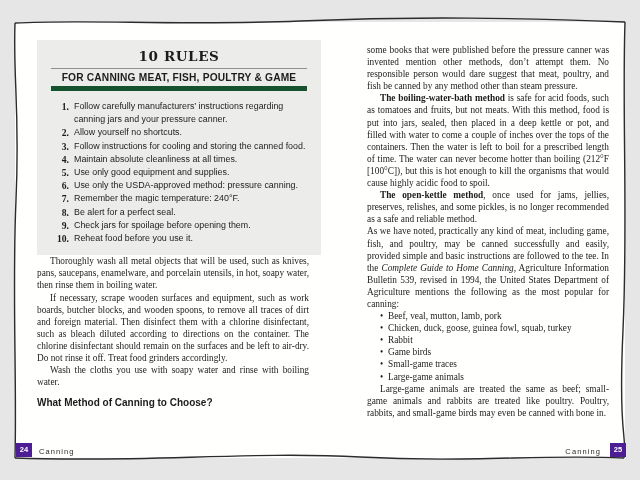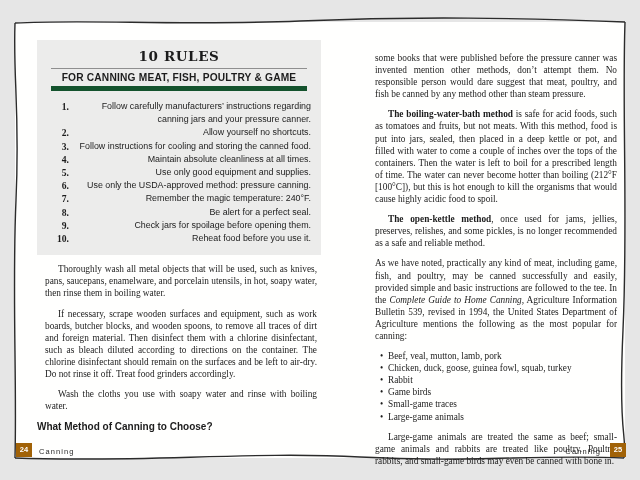--- a/index.html
+++ b/index.html
@@ -34,24 +34,24 @@
   .rule-item{
     display:flex;align-items:flex-start;
     font-family:"Liberation Sans","DejaVu Sans",sans-serif;
     font-size:8.9px;line-height:13.2px;
   }
   .rule-num{
     flex:0 0 20px;text-align:right;margin-right:5px;
     font-family:"Liberation Serif","DejaVu Serif",serif;
     font-weight:bold;font-size:9.6px;
   }
-  .rule-text{flex:1;text-align:right;}
+  .rule-text{flex:1;}
 
   .bodyp{
-    margin:8px;width:272px;font-size:9.3px;line-height:12.1px;
+    margin:0;width:272px;font-size:9.3px;line-height:12.1px;
     text-align:justify;
   }
   .bodyp.indent{text-indent:13px;}
   .sub-heading{
     margin:9px 0 1px;width:272px;
     font-family:"Liberation Sans","DejaVu Sans",sans-serif;
     font-weight:bold;font-size:10px;
   }
 
   
@@ -65,21 +65,21 @@
   .bullet-list{margin:0;padding:0;}
   .bullet-item{
     display:flex;font-size:9.3px;line-height:12.1px;
   }
   .bullet-glyph{flex:0 0 8px;margin-left:13px;}
   .bold-lead{font-weight:bold;}
   .italic-seg{font-style:italic;}
 
   
   .pagenum-box{
-    position:absolute;width:16px;height:14px;background:#a16207;
+    position:absolute;width:16px;height:14px;background:#4c1d95;
     color:#fff;font-family:"Liberation Sans","DejaVu Sans",sans-serif;
     font-weight:bold;font-size:7.5px;line-height:14px;text-align:center;
   }
   .pagenum-left{left:16px;top:443px;}
   .pagenum-right{left:610px;top:443px;}
   .footer-label{
     position:absolute;top:447px;
     font-family:"Liberation Sans","DejaVu Sans",sans-serif;
     font-size:7.5px;letter-spacing:1.1px;color:#2b2b2b;
   }

